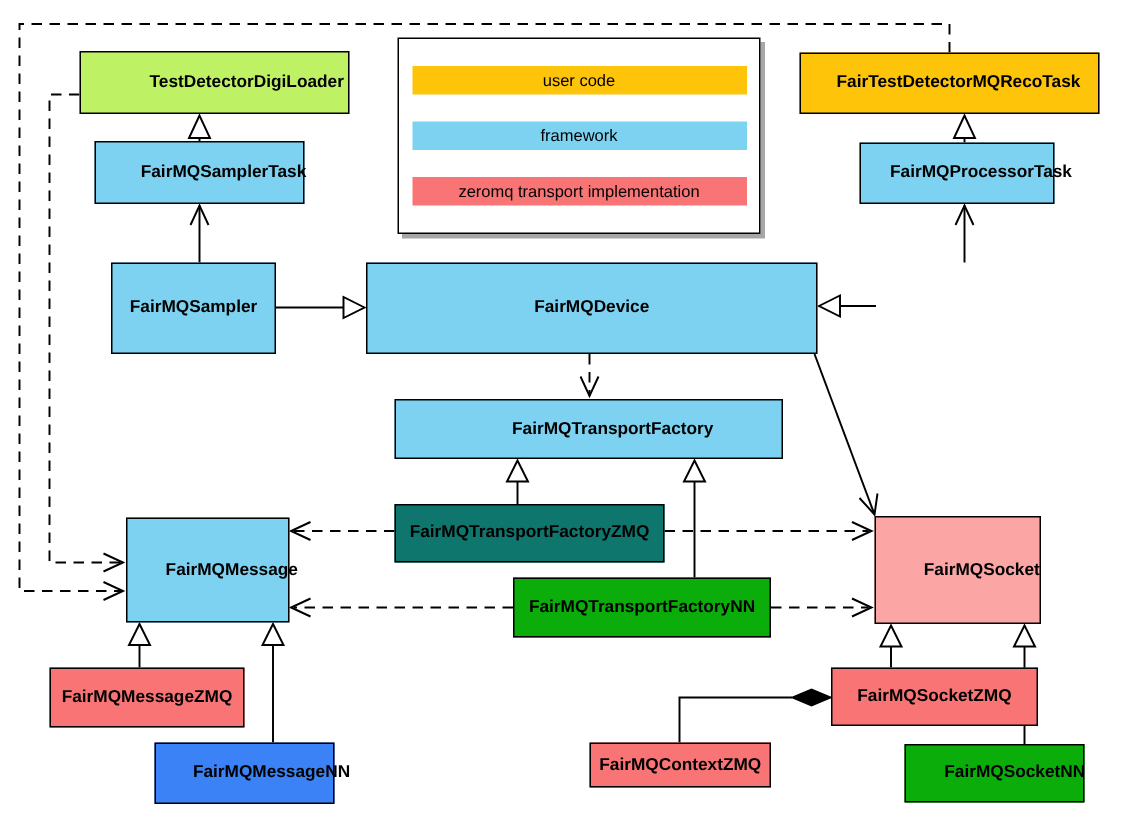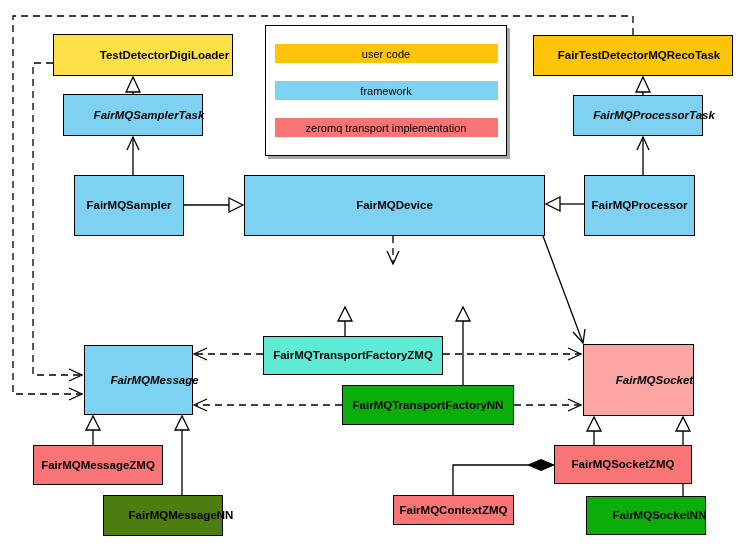--- a/index.html
+++ b/index.html
@@ -5,39 +5,39 @@
   html,body{margin:0;padding:0;background:#fff;}
   #stage{
     position:relative;width:748px;height:549px;background:#ffffff;overflow:hidden;
     font-family:"Liberation Sans","DejaVu Sans",sans-serif;color:#000;
   }
   .node{
     position:absolute;box-sizing:border-box;border:1px solid #000;
     display:flex;align-items:center;justify-content:center;text-align:center;
     font-size:11.5px;font-weight:bold;line-height:1.1;white-space:nowrap;
   }
-  .abstract{font-style:italic;padding-left:32px;}
+  .abstract{padding-left:32px;}
   
   #n-tddl   {left:53px;  top:34px;  width:180px; height:42px;}
   #n-fmqst  {left:63px;  top:94px;  width:140px; height:42px;}
   #n-ftdmrt {left:533px; top:35px;  width:200px; height:41px;padding-left:12px;}
   #n-fmqpt  {left:573px; top:95px;  width:130px; height:41px;}
   #n-fmqs   {left:74px;  top:175px; width:110px; height:61px;}
   #n-fmqd   {left:244px; top:175px; width:301px; height:61px;}
   #n-fmqp   {left:584px; top:175px; width:111px; height:61px;}
   #n-fmqtf  {left:263px; top:266px; width:259px; height:40px;}
   #n-fmqtfz {left:263px; top:336px; width:180px; height:39px;}
   #n-fmqtfn {left:342px; top:385px; width:172px; height:40px;}
   #n-fmqm   {left:84px;  top:345px; width:109px; height:70px;}
   #n-fmqsoc {left:583px; top:344px; width:111px; height:72px;}
   #n-fmqmz  {left:33px;  top:445px; width:130px; height:40px;}
   #n-fmqmn  {left:103px; top:495px; width:120px; height:41px;}
   #n-fmqsz  {left:554px; top:445px; width:138px; height:39px;}
   #n-fmqcz  {left:393px; top:495px; width:121px; height:30px;}
-  #n-fmqsn  {left:586px; top:496px; width:120px; height:39px;padding-left:27px;}
+  #n-fmqsn  {left:603px; top:496px; width:120px; height:39px;padding-left:27px;}
   
   #legend{
     position:absolute;left:265px;top:25px;width:242px;height:131px;box-sizing:border-box;
     background:#fff;border:1.5px solid #000;box-shadow:3px 3px 0 #a6a6a6;
     display:flex;flex-direction:column;justify-content:space-evenly;align-items:center;
   }
   .legend-bar{
     width:223px;height:19px;display:flex;align-items:center;justify-content:center;
     font-size:11px;font-weight:normal;white-space:nowrap;
   }
@@ -160,46 +160,46 @@
       <polygon class="dia" points="554,465 541,459.5 528,465 541,470.5"></polygon>
     </g>
   </svg>
 
   <div id="legend">
     <div class="legend-bar" style="background-color: rgb(253, 196, 10);">user code</div>
     <div class="legend-bar" style="background-color: rgb(125, 210, 241);">framework</div>
     <div class="legend-bar" style="background-color: rgb(249, 117, 117);">zeromq transport implementation</div>
   </div>
 
-  <div class="node" id="n-tddl" style="background-color: #fde047; padding-left: 43px;">TestDetectorDigiLoader</div>
+  <div class="node" id="n-tddl" style="background-color: #bef264; padding-left: 43px;">TestDetectorDigiLoader</div>
 
   <div class="node abstract" id="n-fmqst" style="background-color: rgb(125, 210, 241);">FairMQSamplerTask</div>
 
   <div class="node" id="n-ftdmrt" style="background-color: rgb(253, 196, 10);">FairTestDetectorMQRecoTask</div>
 
   <div class="node abstract" id="n-fmqpt" style="background-color: rgb(125, 210, 241);">FairMQProcessorTask</div>
 
   <div class="node" id="n-fmqs" style="background-color: rgb(125, 210, 241);">FairMQSampler</div>
 
   <div class="node" id="n-fmqd" style="background-color: rgb(125, 210, 241);">FairMQDevice</div>
 
-  <div class="node" id="n-fmqp" style="background-color: rgb(125, 210, 241);">FairMQProcessor</div>
-
-
-  <div class="node" id="n-fmqtfz" style="background-color: #5eead4;">FairMQTransportFactoryZMQ</div>
+
+  <div class="node abstract" id="n-fmqtf" style="background-color: rgb(125, 210, 241);">FairMQTransportFactory</div>
+
+  <div class="node" id="n-fmqtfz" style="background-color: #0f766e;">FairMQTransportFactoryZMQ</div>
 
   <div class="node" id="n-fmqtfn" style="background-color: rgb(10, 173, 10);">FairMQTransportFactoryNN</div>
 
   <div class="node abstract" id="n-fmqm" style="background-color: rgb(125, 210, 241);">FairMQMessage</div>
 
   <div class="node abstract" id="n-fmqsoc" style="background-color: #fca5a5;">FairMQSocket</div>
 
   <div class="node" id="n-fmqmz" style="background-color: rgb(249, 117, 117);">FairMQMessageZMQ</div>
 
-  <div class="node" id="n-fmqmn" style="background-color: #4d7c0f; padding-left: 36px;">FairMQMessageNN</div>
+  <div class="node" id="n-fmqmn" style="background-color: #3b82f6; padding-left: 36px;">FairMQMessageNN</div>
 
   <div class="node" id="n-fmqsz" style="background-color: rgb(249, 117, 117);">FairMQSocketZMQ</div>
 
   <div class="node" id="n-fmqcz" style="background-color: rgb(249, 117, 117);">FairMQContextZMQ</div>
 
   <div class="node" id="n-fmqsn" style="background-color: rgb(10, 173, 10);">FairMQSocketNN</div>
 
 </div>
 
 </body></html>

